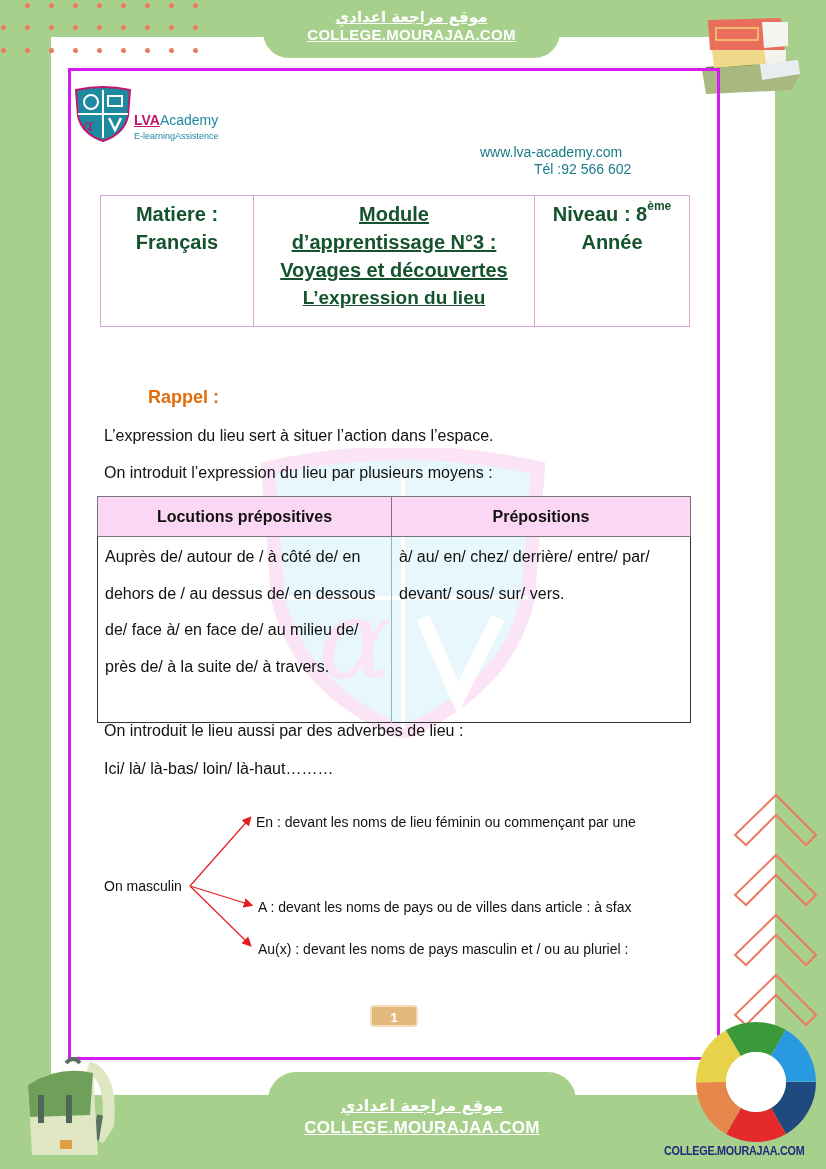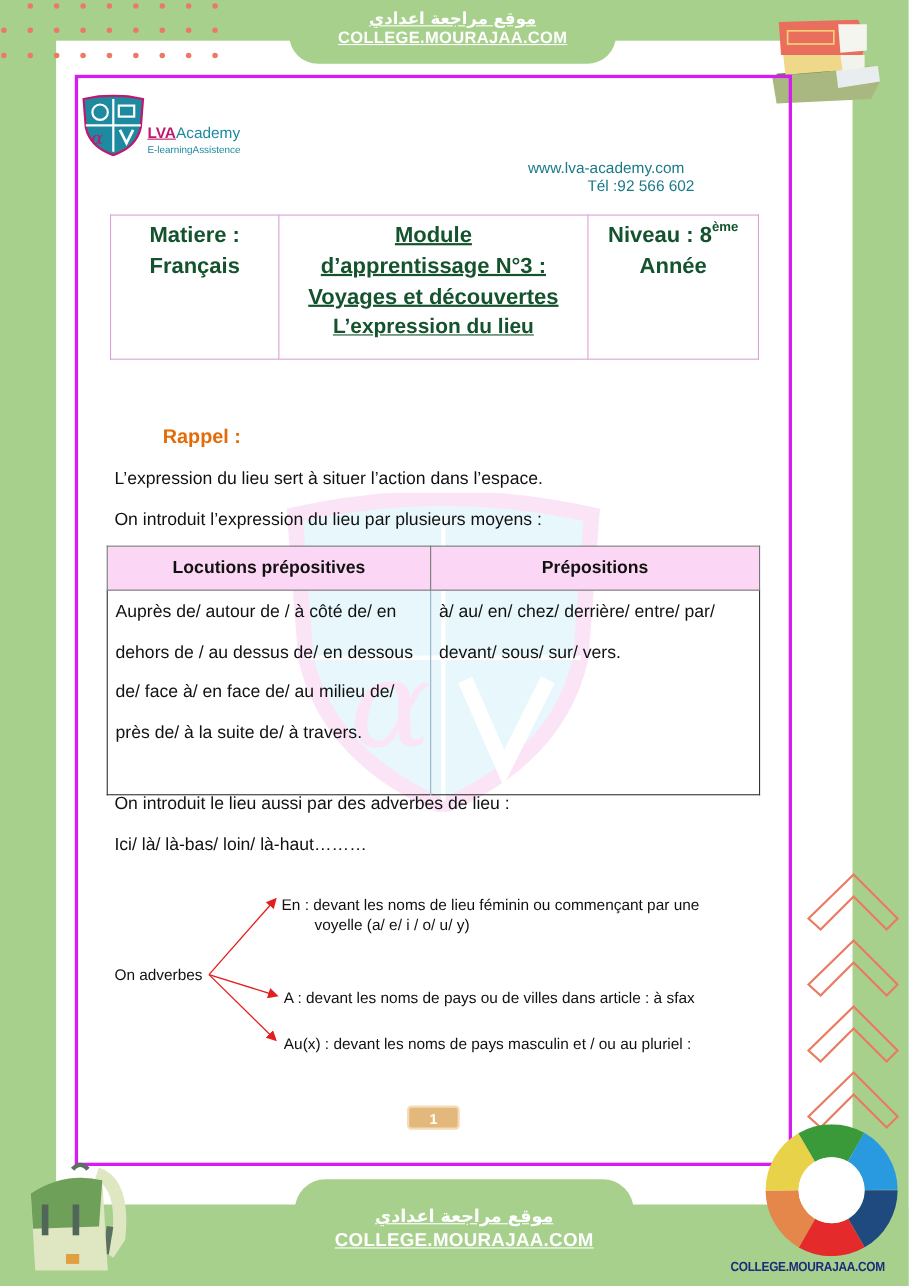--- a/index.html
+++ b/index.html
@@ -168,24 +168,23 @@
 <svg class="diagram-svg" width="826" height="1169">
   <defs>
     <marker id="ah" markerWidth="8" markerHeight="8" refX="6" refY="4" orient="auto">
       <path d="M0 0 L8 4 L0 8 Z" fill="#e31e1e"></path>
     </marker>
   </defs>
   <line x1="190" y1="886" x2="250" y2="818" stroke="#e31e1e" stroke-width="1.2" marker-end="url(#ah)"></line>
   <line x1="190" y1="886" x2="251" y2="905" stroke="#e31e1e" stroke-width="1.2" marker-end="url(#ah)"></line>
   <line x1="190" y1="886" x2="250" y2="945" stroke="#e31e1e" stroke-width="1.2" marker-end="url(#ah)"></line>
 </svg>
-<div class="diag" style="left:104px;top:877px">On adverbes</div>
+<div class="diag" style="left:104px;top:877px">On masculin</div>
 <div class="diag" style="left:256px;top:813px">
   <div>En : devant les noms de lieu féminin ou commençant par une</div>
-  <div style="padding-left:30px">voyelle  (a/ e/ i / o/ u/ y)</div>
 </div>
 <div class="diag" style="left:258px;top:898px">A  :  devant les noms de pays ou de villes dans article : à sfax</div>
 <div class="diag" style="left:258px;top:940px">
   <div>Au(x) :  devant les noms de pays masculin et / ou au pluriel :</div>
 </div>
 
 <div class="page-num">1</div>
 
 <svg class="chevrons" width="90" height="250" viewBox="0 0 90 250">
   <g fill="none" stroke="#ea7a62" stroke-width="2">

